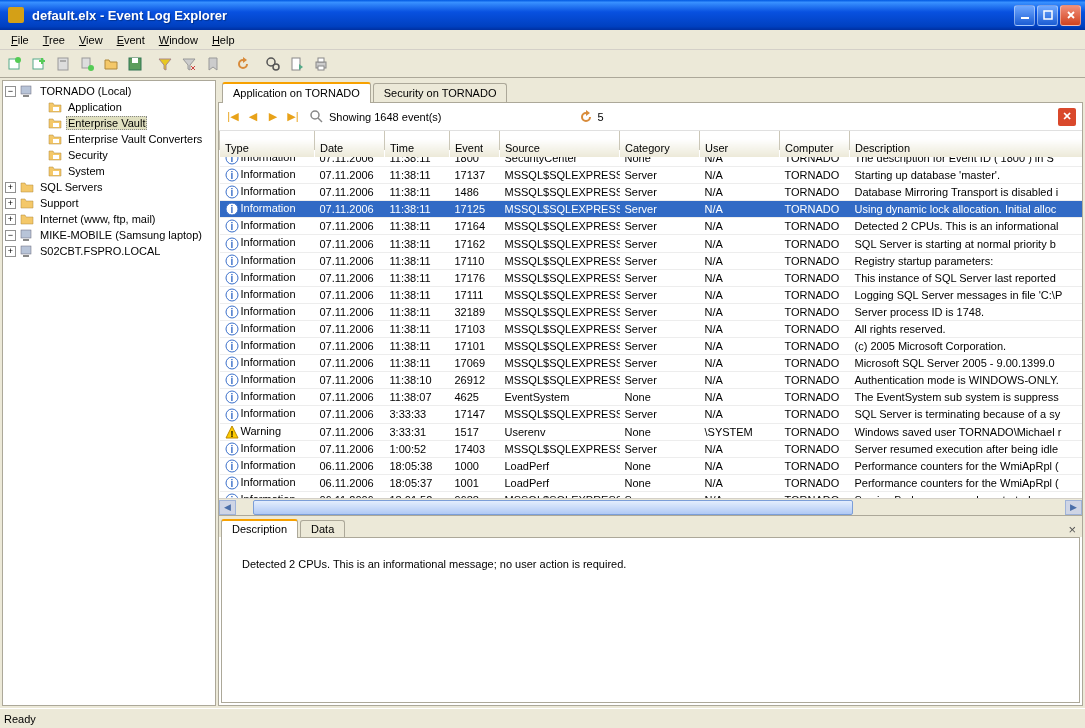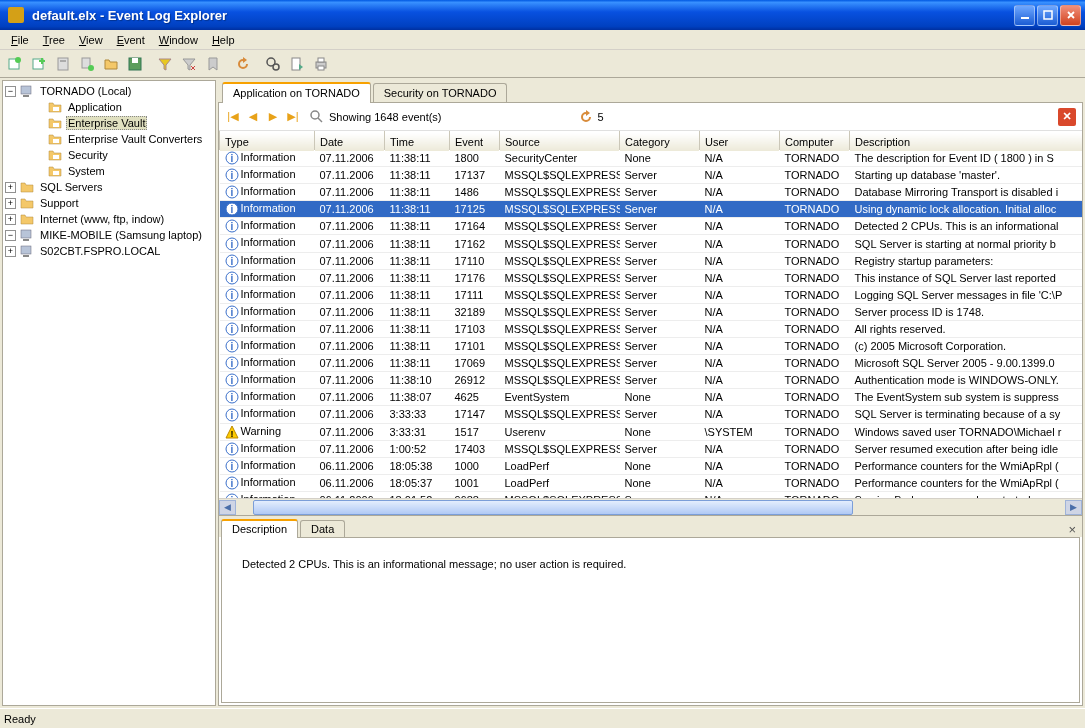--- a/index.html
+++ b/index.html
@@ -69,21 +69,21 @@
 .tab { background: #ece9d8; border: 1px solid #aca899; border-bottom: none; border-radius: 3px 3px 0 0; padding: 3px 10px; margin-right: 2px; font-size: 11px; cursor:pointer;}
 .tab.active { background: #fff; border-top: 2px solid #f7a100; padding-top: 3px; padding-bottom: 4px; position:relative; top:1px; z-index:2;}
 .tabcontent { flex:1; background:#fff; border: 1px solid #aca899; display:flex; flex-direction:column; min-height:0;}
 .infobar { height: 28px; background:#fff; display:flex; align-items:center; padding: 0 6px; gap: 8px; border-bottom: 1px solid #e0e0e0;}
 .navbtns { display:flex; gap:4px; }
 .navbtn { width:16px; height:16px; color:#e8a219; cursor:pointer; display:flex; align-items:center; justify-content:center;}
 .infobar .label { display:flex; align-items:center; gap:4px;}
 .closebtn-x { margin-left:auto; width:18px; height:18px; background:#d9482b; color:white; display:flex; align-items:center; justify-content:center; font-weight:bold; border-radius:2px; cursor:pointer;}
 .gridwrap { flex:1; overflow:auto; min-height:0;}
 table.grid { border-collapse: collapse; width: 100%; font-size: 11px; table-layout: fixed;}
-table.grid th { background: linear-gradient(to bottom, #fff, #ece9d8); border: 1px solid #cbc7b8; border-top:none; text-align:left; padding: 3px 5px; font-weight:normal; position:sticky; top:2px; white-space:nowrap;}
+table.grid th { background: linear-gradient(to bottom, #fff, #ece9d8); border: 1px solid #cbc7b8; border-top:none; text-align:left; padding: 3px 5px; font-weight:normal; position:sticky; top:8px; white-space:nowrap;}
 table.grid td { border-bottom: 1px solid #ededed; padding: 1px 5px; white-space:nowrap; overflow:hidden;}
 table.grid tr.selected td { background: #316ac5; color: white; }
 .typeicon { display:inline-block; width:14px; height:14px; vertical-align:middle; margin-right:2px;}
 .hscroll { height: 17px; background:#ece9d8; border-top: 1px solid #d4d0c8; display:flex; align-items:center;}
 .hscroll .thumb { height:15px; width:600px; margin-left:17px; background: linear-gradient(to bottom, #e4eefd, #b0c9f5); border: 1px solid #7b9ed8; border-radius:2px;}
 .hscroll .arrow { width:17px; height:15px; background:#cfd5e5; border:1px solid #9fb3d8; display:flex; align-items:center; justify-content:center; font-size:9px; color:#4a6ea9;}
 .hscroll .arrowL { }
 .hscroll .arrowR { margin-left:auto;}
 .detailpane { height: 190px; display:flex; flex-direction: column; border-top: 1px solid #aca899;}
 .dtabstrip { height: 21px; display:flex; align-items:flex-end; padding-left:2px; background:#ece9d8;}
@@ -293,21 +293,21 @@
           </span>
         <span class="label">Support</span>
       </div>
       <div class="treenode">
         <span class="expander">+</span>
         <span class="icon">
             <svg width="16" height="16">
               <path d="M2 4h4l1 2h7v7H2z" class="folder-icon"></path>
             </svg>
           </span>
-        <span class="label">Internet (www, ftp, indow)</span>
+        <span class="label">Internet (www, ftp, mail)</span>
       </div>
       <div class="treenode">
         <span class="expander">−</span>
         <span class="icon">
             <svg width="16" height="16">
               <rect x="2" y="3" width="10" height="8" class="server-icon"></rect>
               <rect x="4" y="12" width="6" height="2" fill="#888"></rect>
             </svg>
           </span>
         <span class="label">MIKE-MOBILE (Samsung laptop)</span>

